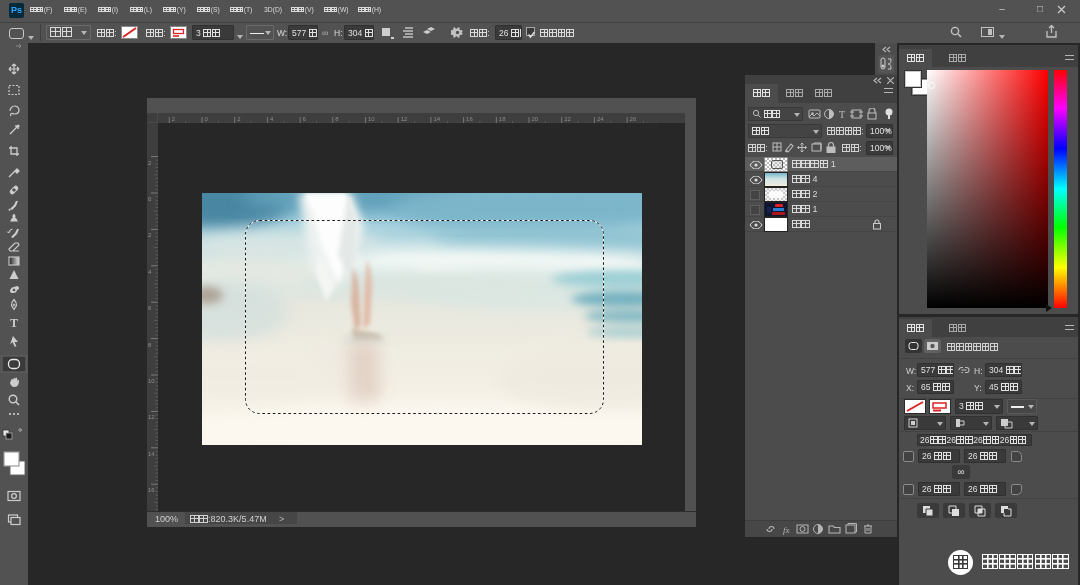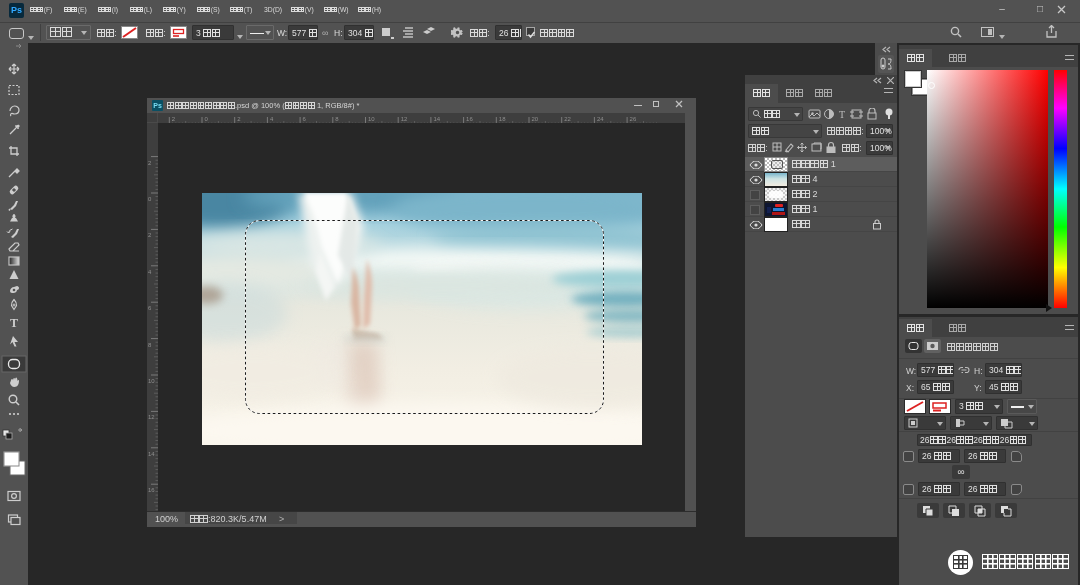--- a/index.html
+++ b/index.html
@@ -226,29 +226,20 @@
           </g>
     <g transform="translate(14,519)">
             <rect x="-5.5" y="-4" width="9" height="7" stroke-width="1.2"></rect>
             <rect x="-3" y="-1.5" width="9" height="7" fill="#525252" stroke-width="1.2"></rect>
           </g>
   </g>
       </svg>
   </div>
 
   <div class="abs" id="docwin">
-    <div class="abs" id="doctitle">
-      <div class="abs" style="left:5px;top:2px;width:11px;height:11px;background:#0a5064;color:#7adcf2;font-size:7px;font-weight:bold;text-align:center;line-height:11px;border-radius:1px">Ps</div>
-      <div class="abs" style="left:20px;top:3px;font-size:7.5px;white-space:nowrap"><b class="cj"></b><b class="cj"></b><b class="cj"></b><b class="cj"></b><b class="cj"></b><b class="cj"></b><b class="cj"></b><b class="cj"></b><b class="cj"></b>.psd @ 100% (<b class="cj"></b><b class="cj"></b><b class="cj"></b><b class="cj"></b> 1, RGB/8#) *</div>
-      <div class="abs" style="left:487px;top:7px;width:8px;height:1.2px;background:#c0c0c0"></div>
-      <div class="abs" style="left:506px;top:3px;width:6px;height:6px;border:1.2px solid #c0c0c0"></div>
-      <svg class="abs" style="left:528px;top:2px" width="8" height="8">
-          <path d="M1 1l6 6M7 1l-6 6" stroke="#c0c0c0" stroke-width="1.3"></path>
-        </svg>
-    </div>
     <div class="abs" id="rulh"><svg width="527" height="10">
           <line x1="11.3" x2="11.3" y1="3" y2="10" stroke="#7a7a7a"></line>
           <text x="13.8" y="7" fill="#8d8d8d" font-size="6">2</text>
           <line x1="14.6" x2="14.6" y1="8.5" y2="10" stroke="#6a6a6a" stroke-width=".7"></line>
           <line x1="17.8" x2="17.8" y1="8.5" y2="10" stroke="#6a6a6a" stroke-width=".7"></line>
           <line x1="21.1" x2="21.1" y1="8.5" y2="10" stroke="#6a6a6a" stroke-width=".7"></line>
           <line x1="24.4" x2="24.4" y1="8.5" y2="10" stroke="#6a6a6a" stroke-width=".7"></line>
           <line x1="27.7" x2="27.7" y1="7" y2="10" stroke="#6a6a6a" stroke-width=".7"></line>
           <line x1="30.9" x2="30.9" y1="8.5" y2="10" stroke="#6a6a6a" stroke-width=".7"></line>
           <line x1="34.2" x2="34.2" y1="8.5" y2="10" stroke="#6a6a6a" stroke-width=".7"></line>
@@ -697,20 +688,34 @@
             <circle cx="7" cy="4" r="1.6" fill="#ddd"></circle>
           </svg>
       <div class="abs" style="left:20px;top:61px;width:22px;height:13px;background:#fff;outline:1px solid #222"></div>
       <div class="abs" style="left:47px;top:62px"><b class="cj"></b><b class="cj"></b></div>
       <svg class="abs" style="left:127px;top:62px" width="10" height="11" fill="none" stroke="#ccc">
             <rect x="1.5" y="4.5" width="7" height="5.5"></rect>
             <path d="M3 4.5V3a2 2 0 014 0v1.5" stroke-width="1.1"></path>
           </svg>
     </div>
 
+    <div class="abs" style="left:0;bottom:0;width:152px;height:17px;background:#474747;border-top:1px solid #3e3e3e">
+      <svg width="152" height="17" fill="none" stroke="#b5b5b5">
+        <path d="M24 8a2.5 2.5 0 015 0M27 8a2.5 2.5 0 01-5 0" stroke-width="1.1"></path>
+        <text x="38" y="12" fill="#b5b5b5" stroke="none" font-size="9" font-style="italic" font-family="Liberation Serif">fx</text>
+        <rect x="52" y="4" width="11" height="8"></rect>
+            <circle cx="57.5" cy="8" r="2.5"></circle>
+        <circle cx="73" cy="8" r="4.5"></circle>
+            <path d="M73 3.5v9a4.5 4.5 0 000-9z" fill="#b5b5b5" stroke="none"></path>
+        <path d="M84 5h4l1.5 1.5H95V12H84z" stroke-width="1.1"></path>
+        <rect x="101" y="4" width="9" height="8"></rect>
+            <path d="M103 4v-1.5h8.5V11H110" stroke-width="1"></path>
+        <path d="M119 5h8M120 5v7h6V5M122 5v-1h2v1M122 7v3M124 7v3" stroke-width="1"></path>
+      </svg>
+    </div>
   </div>
 
   <div class="panel" style="left:899px;top:45px;width:179px;height:269px">
     <div class="tabbar" style="height:22px">
       <div class="tab on" style="left:0;top:4px;height:18px;line-height:18px;font-size:8.5px"><b class="cj"></b><b class="cj"></b></div>
       <div class="tab" style="left:42px;top:4px;height:18px;line-height:18px;font-size:8.5px"><b class="cj"></b><b class="cj"></b></div>
       <div class="abs" style="right:4px;top:10px;width:9px;height:5px;border-top:1.5px solid #b5b5b5;border-bottom:1.5px solid #b5b5b5"></div>
     </div>
     <div class="abs" style="left:13px;top:34px;width:16px;height:16px;background:#fff;border:1px solid #909090;box-shadow:0 0 0 1px #333"></div>
     <div class="abs" style="left:6px;top:26px;width:16px;height:16px;background:#fff;border:1px solid #c9c9c9;box-shadow:0 0 0 1px #333"></div>

